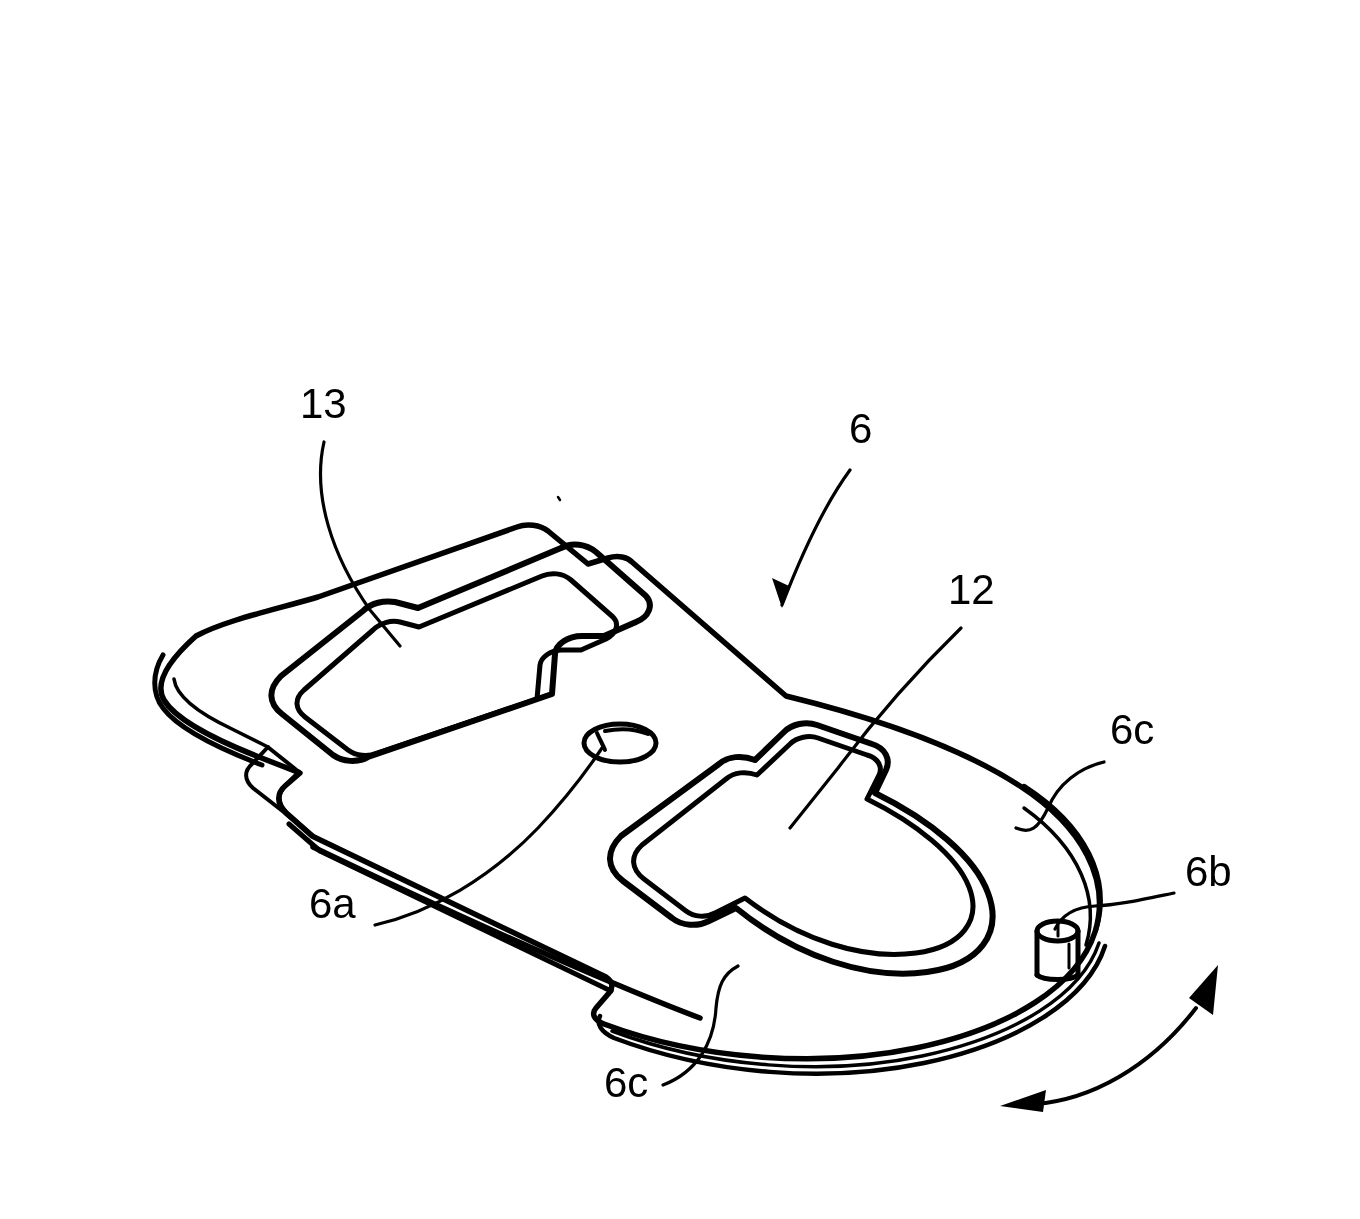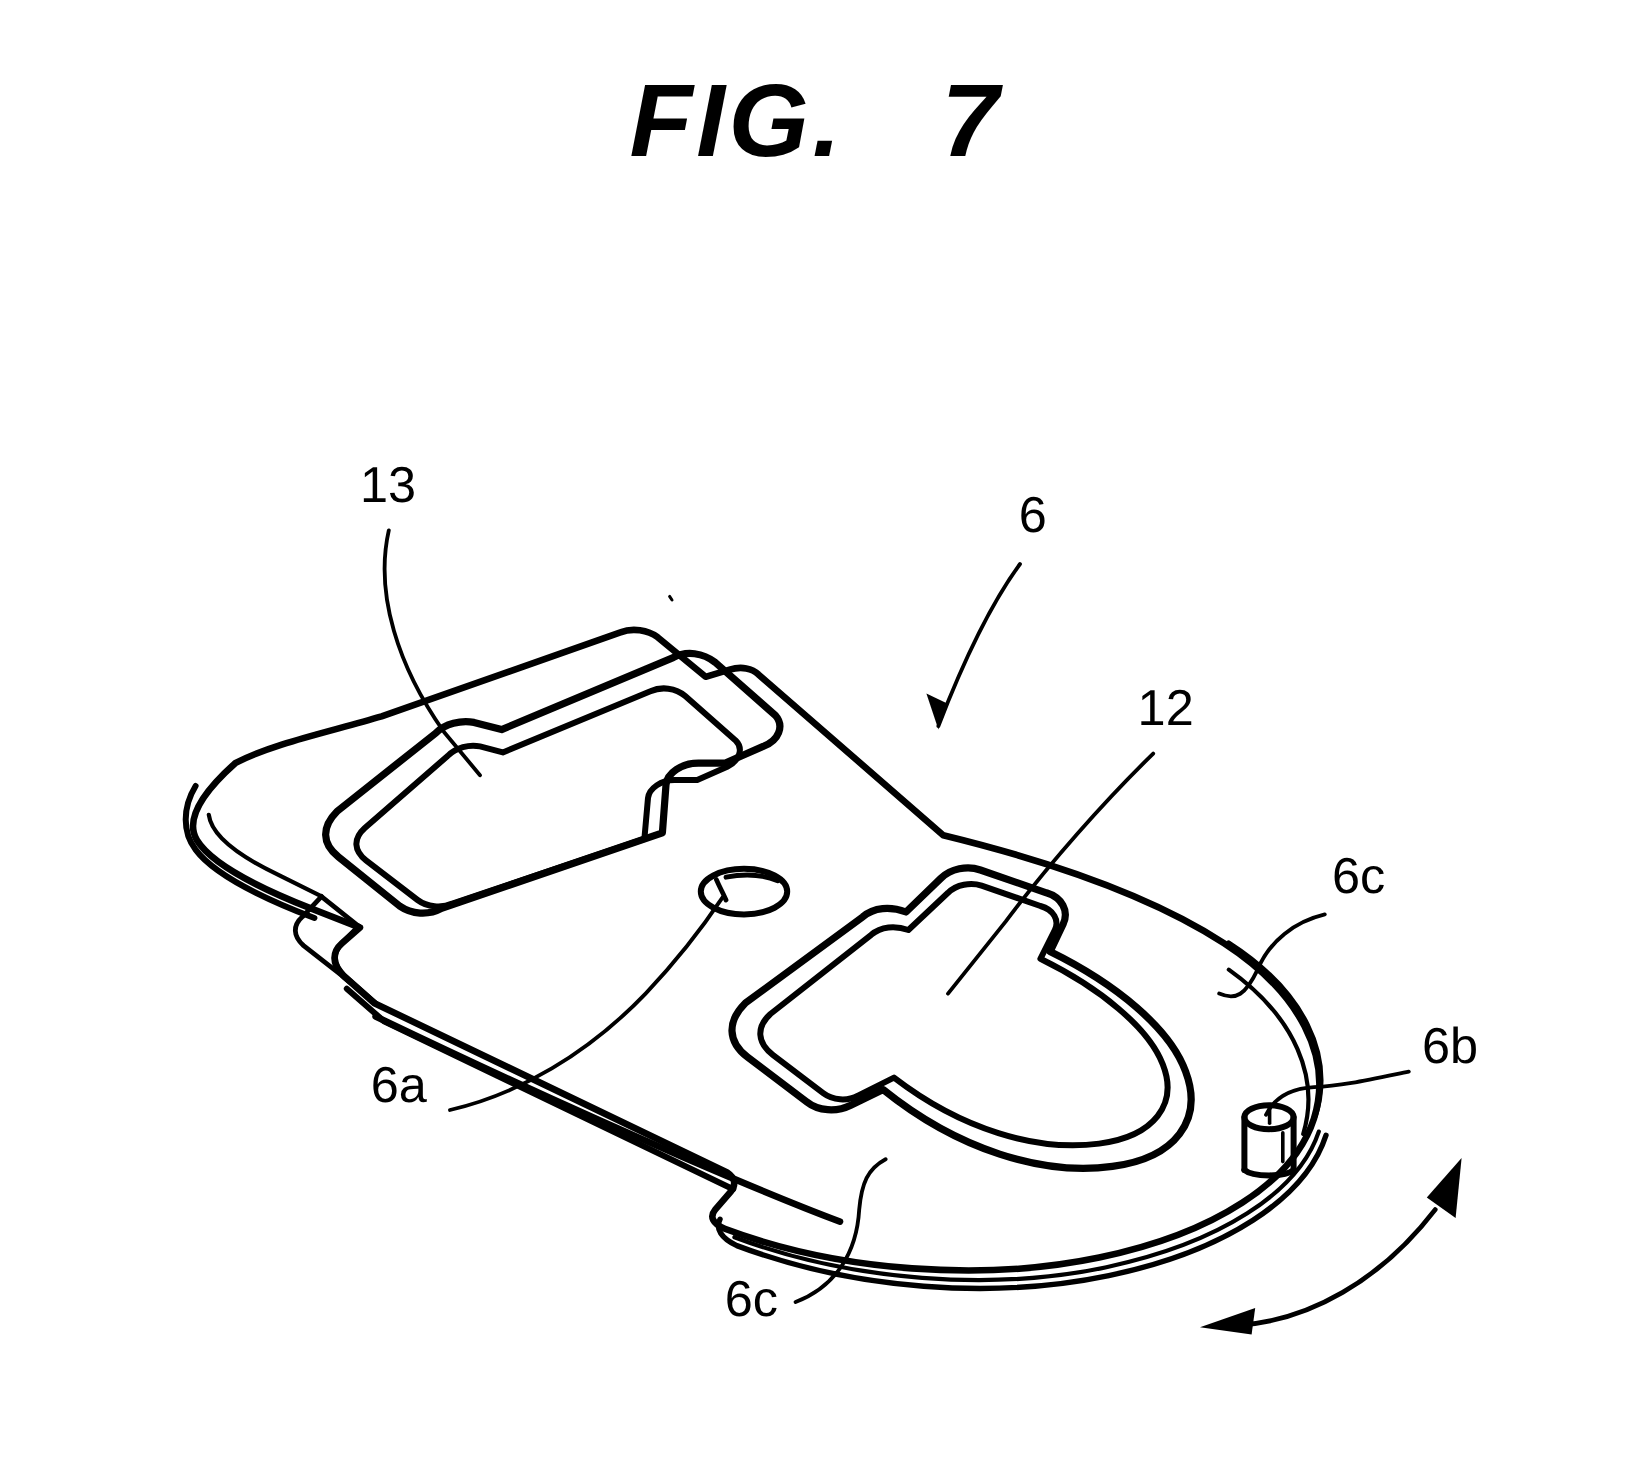--- a/index.html
+++ b/index.html
@@ -41,21 +41,20 @@
     font-size: 42px;
     font-weight: 400;
     fill: #000000;
   }
 </style>
 </head>
 <body>
 
 <div id="figure-page">
 
-  <div id="figure-title">FIG.   7</div>
 
   <svg id="drawing-svg" width="1360" height="1219" viewBox="0 0 1360 1219" xmlns="http://www.w3.org/2000/svg">
 
     <g fill="none" stroke="#000000" stroke-linecap="round" stroke-linejoin="round">
 
       <g>
         <path stroke-width="5.5" d="M 196 636
                  C 168 661 154 683 164 700
                  C 178 723 226 744 259 757
                  L 300 773

